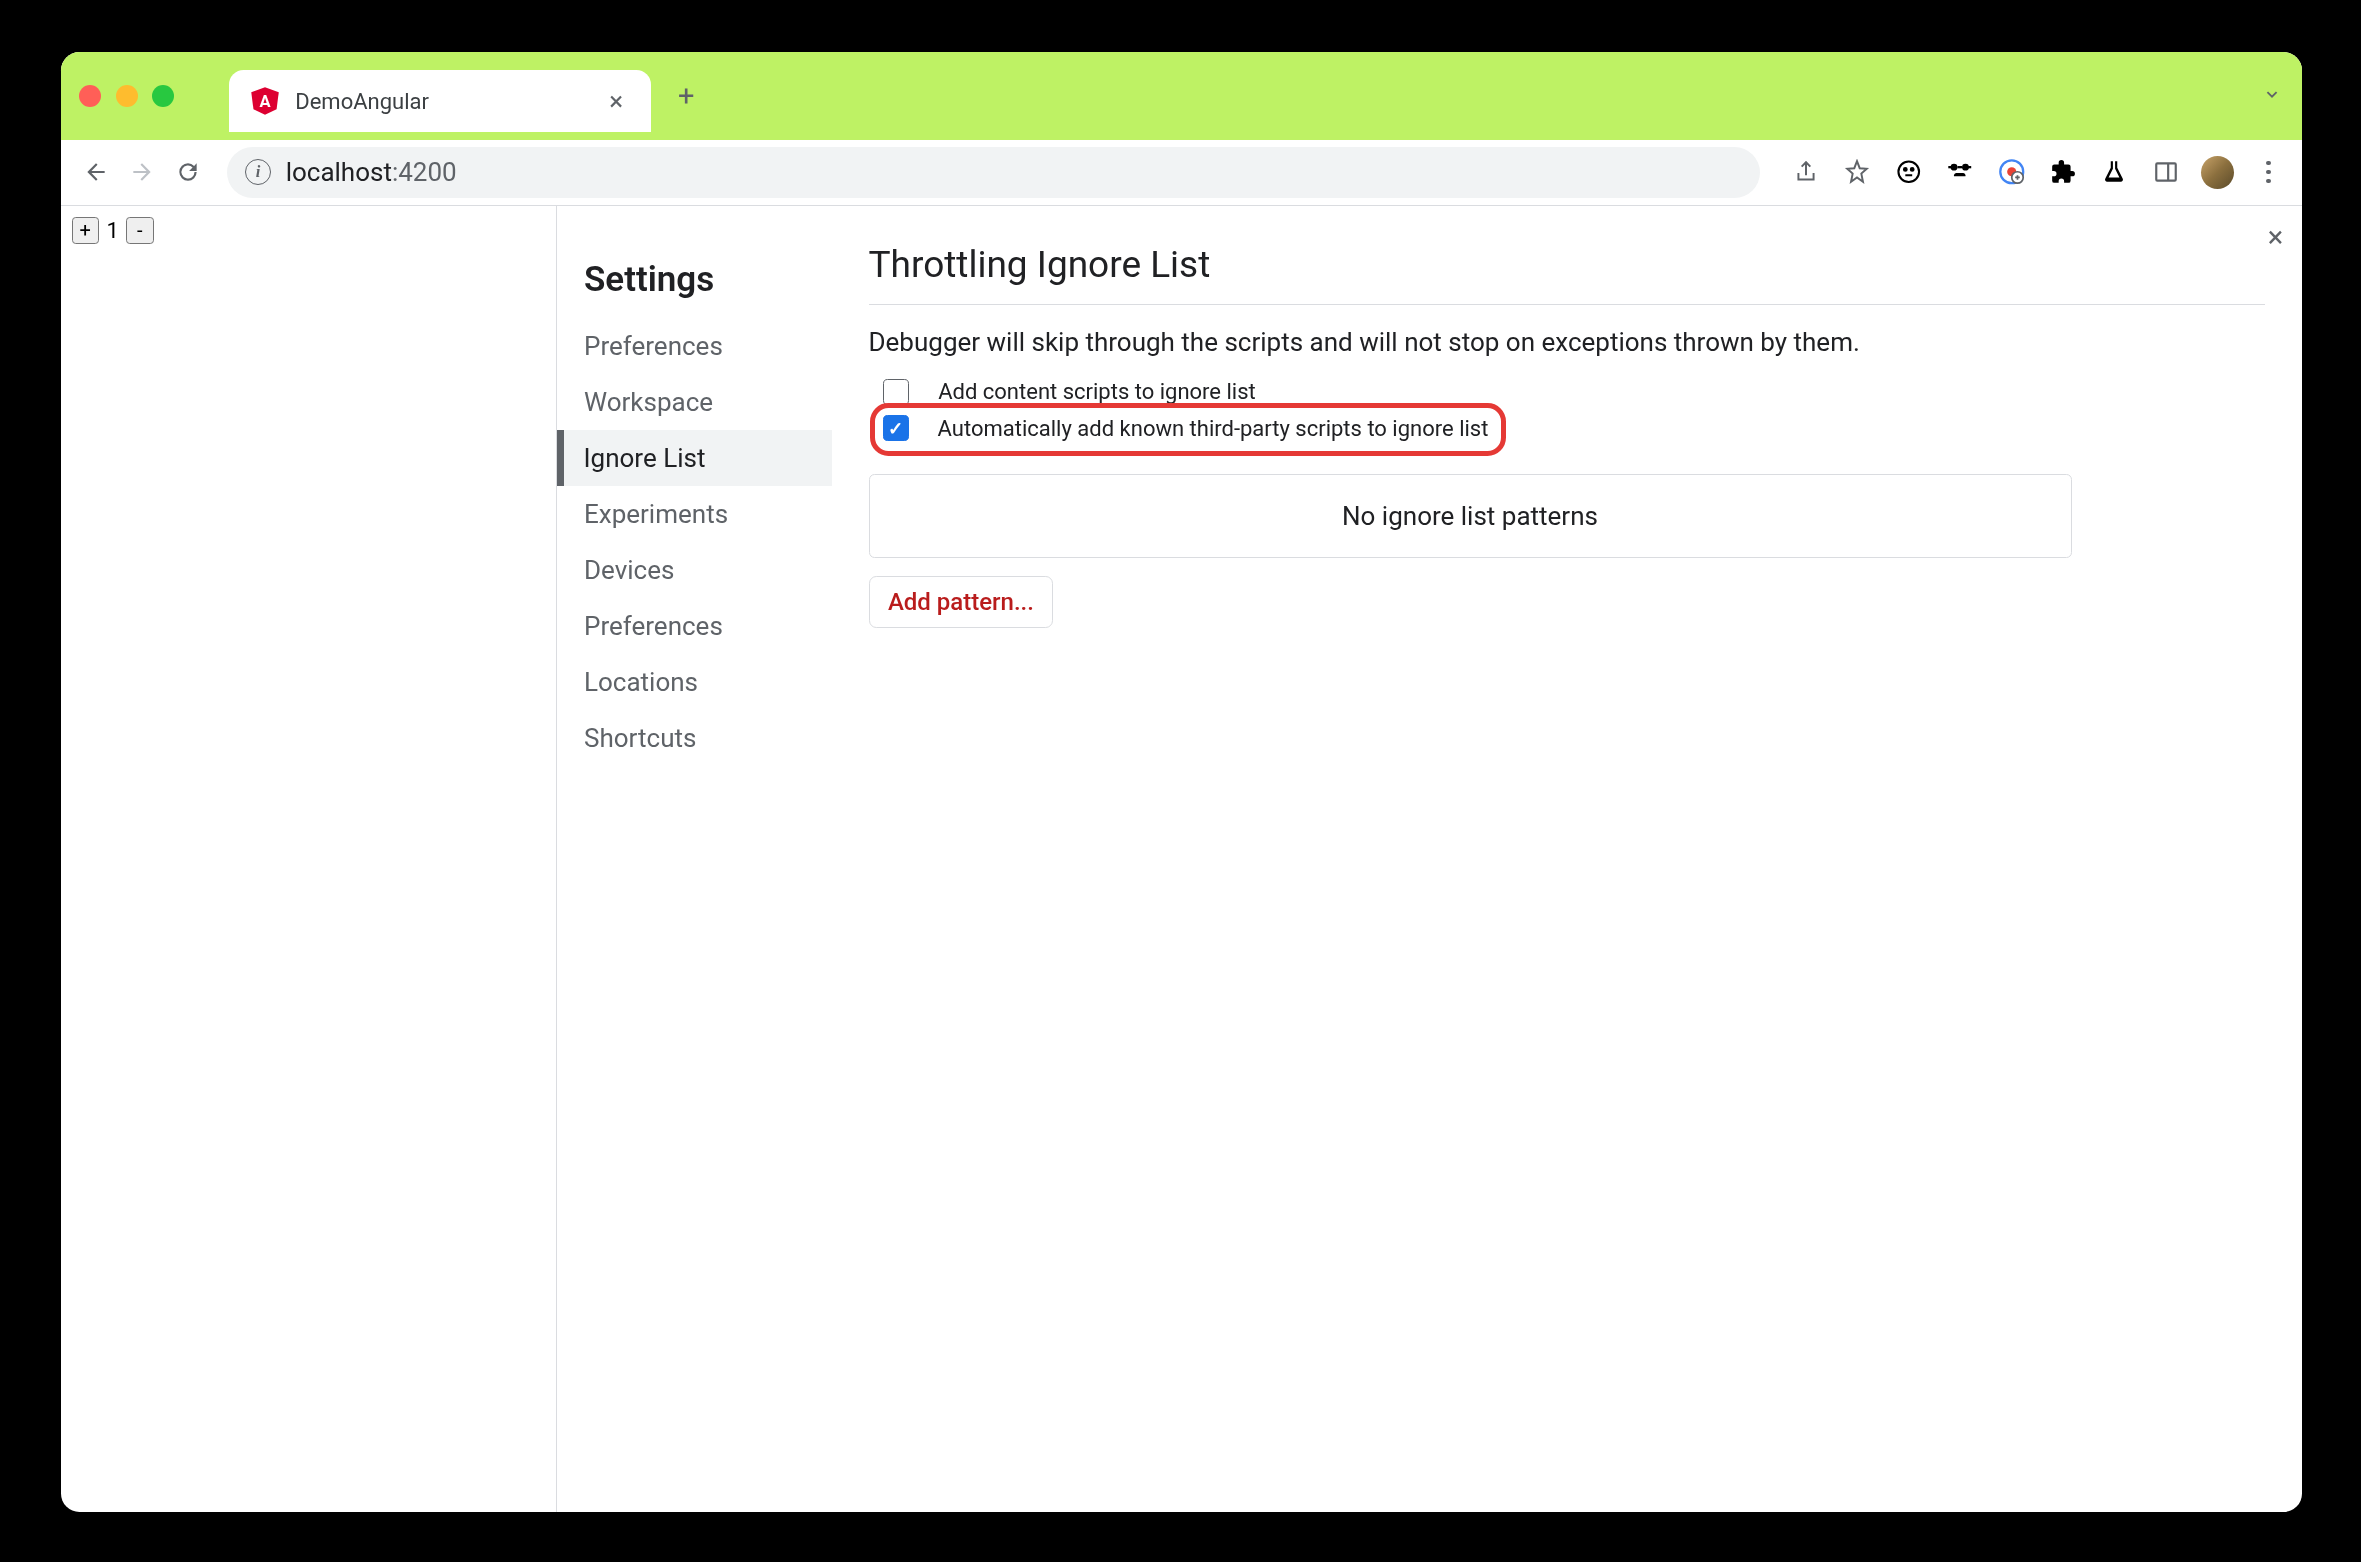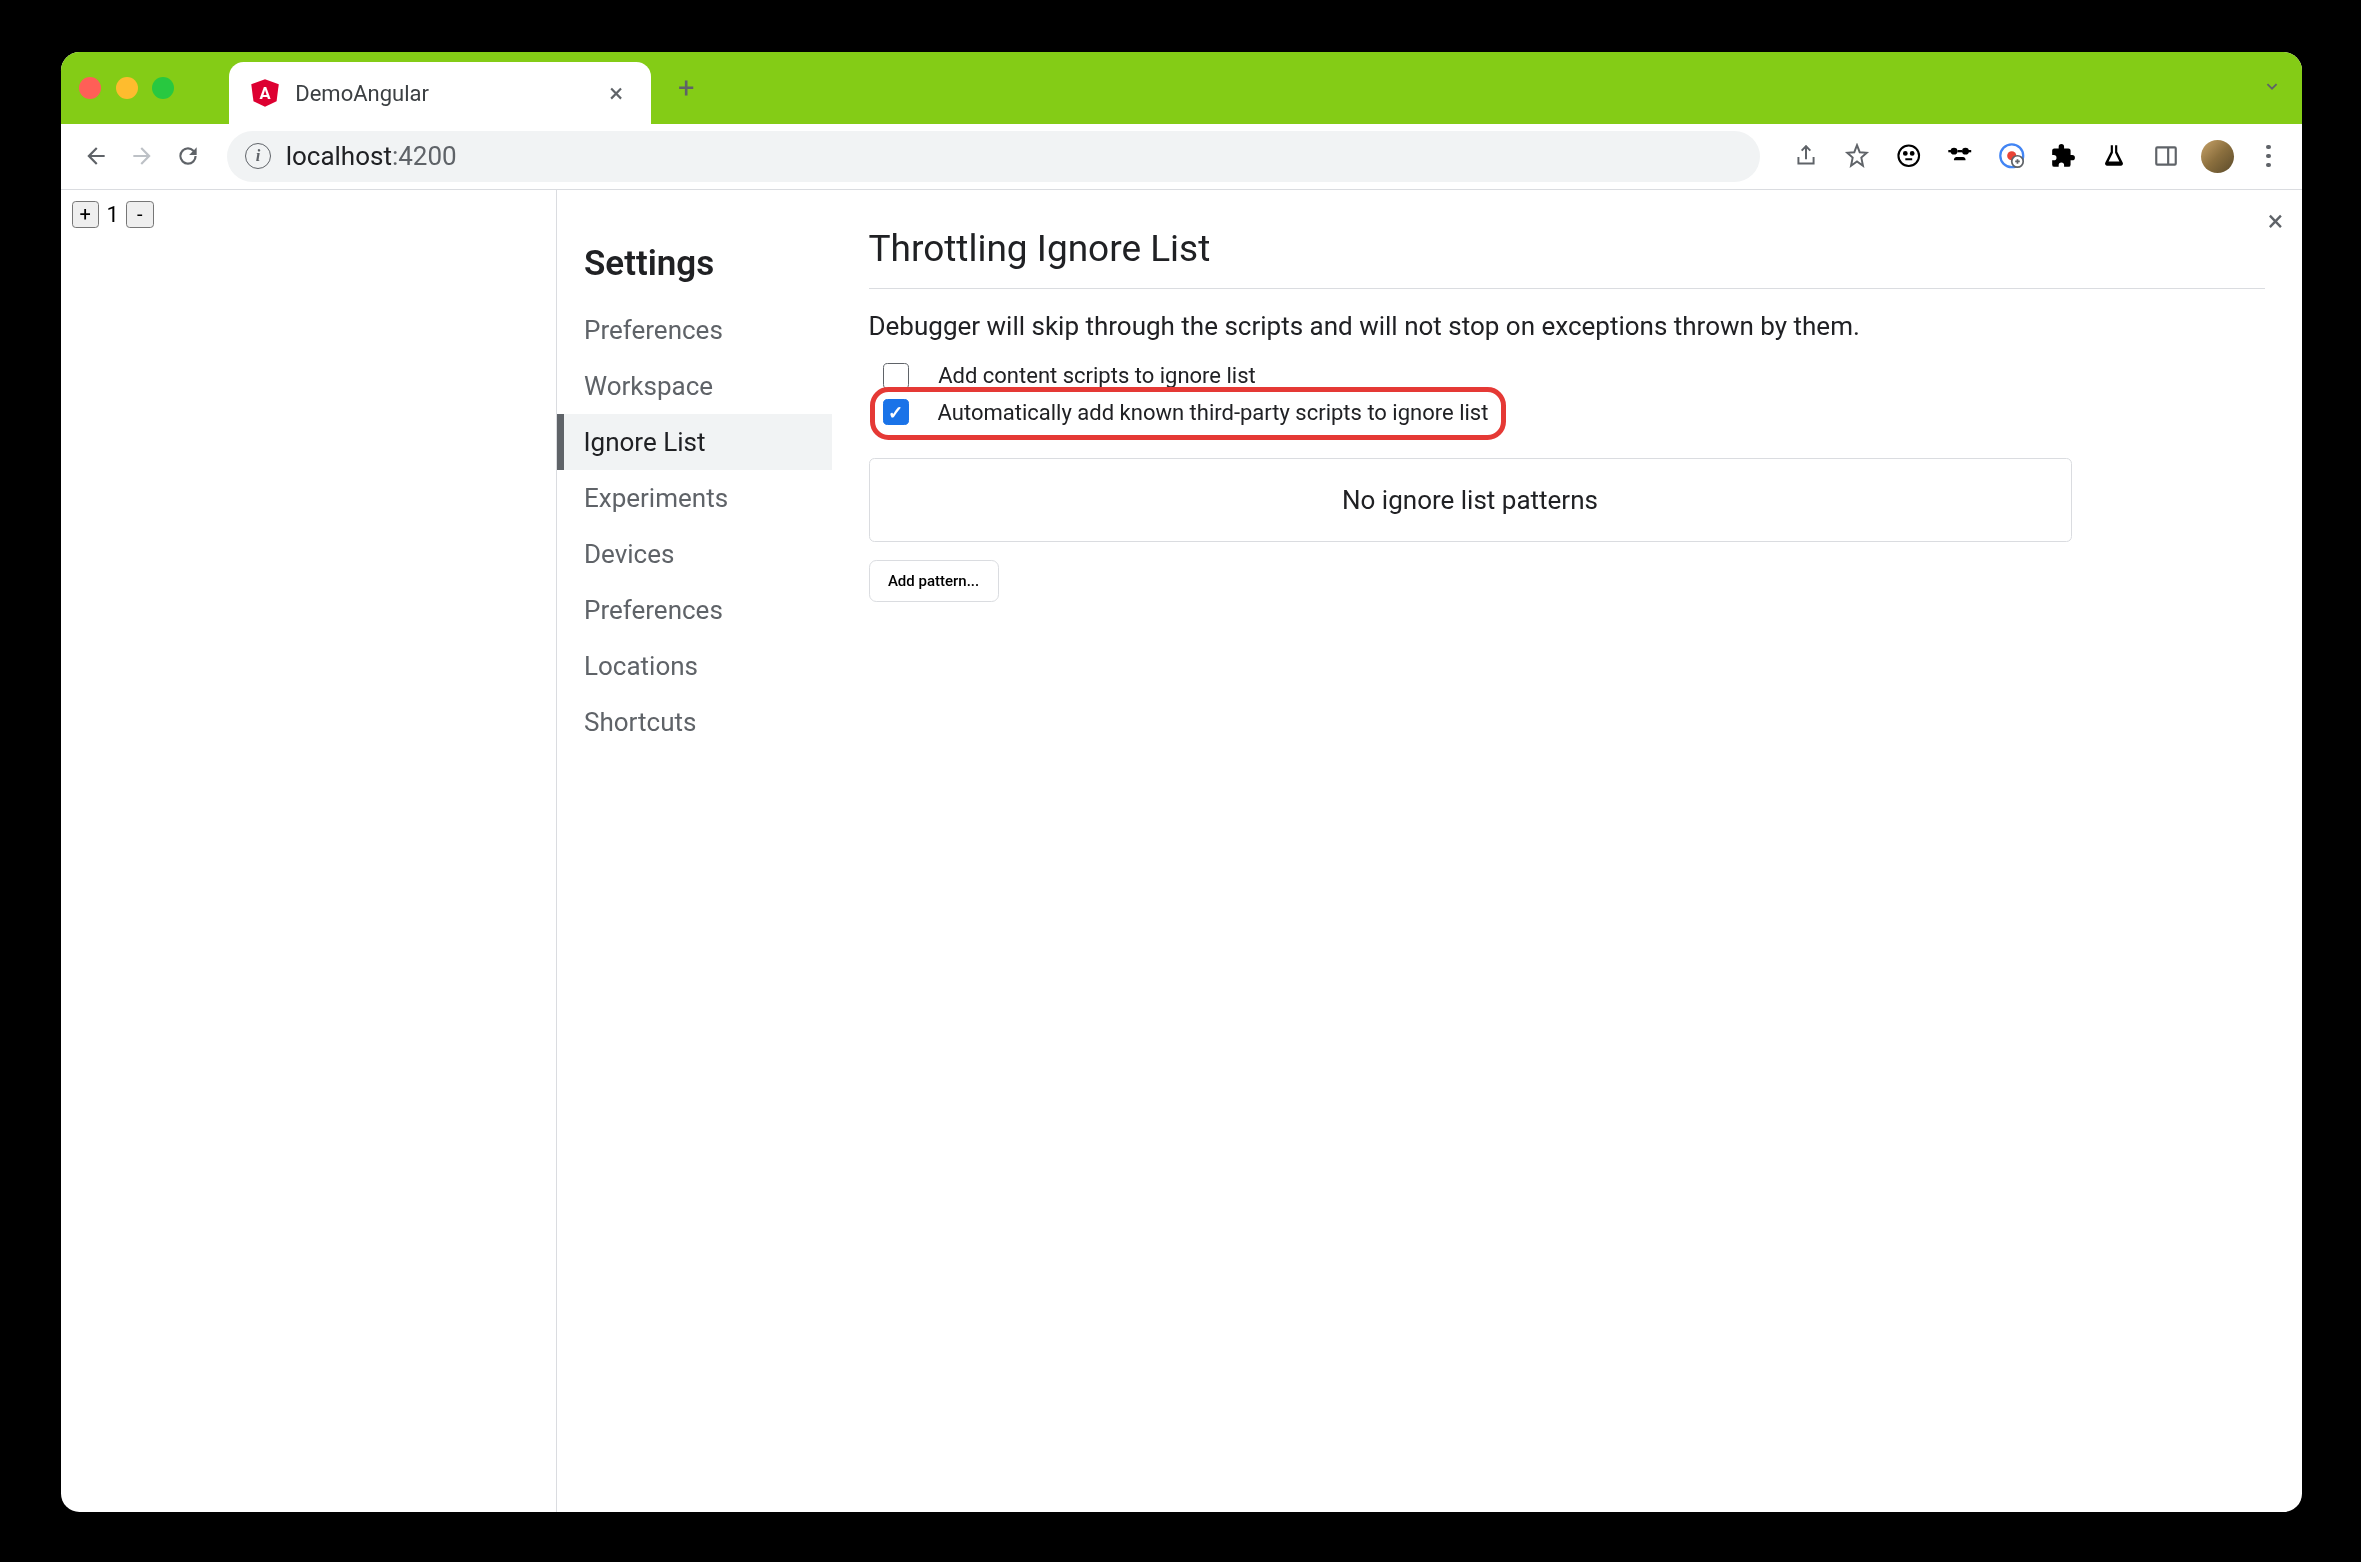--- a/index.html
+++ b/index.html
@@ -17,22 +17,22 @@
       height: 1460px;
       background: #fff;
       border-radius: 18.4px;
       overflow: hidden;
       box-shadow: 0 18.4px 55px rgba(0,0,0,0.5);
       display: flex;
       flex-direction: column;
     }
     
     .tab-bar {
-      height: 72px;
-      background: #84cc16;
+      height: 88px;
+      background: #bef264;
       display: flex;
       align-items: center;
       padding-left: 18.4px;
       position: relative;
     }
     .traffic-lights {
       display: flex;
       gap: 14.7px;
       margin-right: 55px;
     }
@@ -313,22 +313,22 @@
       margin-top: 18.4px;
       font-size: 26px;
       color: #202124;
       width: 1203px;
     }
     .add-pattern-btn {
       border: 0.9px solid #dadce0;
       border-radius: 7.3px;
       padding: 11px 18.4px;
       background: #fff;
-      color: #000000;
-      font-size: 15px;
+      color: #b91c1c;
+      font-size: 24px;
       font-weight: 500;
       cursor: pointer;
       margin-top: 18.4px;
       display: inline-block;
     }
   </style>
 </head>
 <body>
 
 <div class="window">

